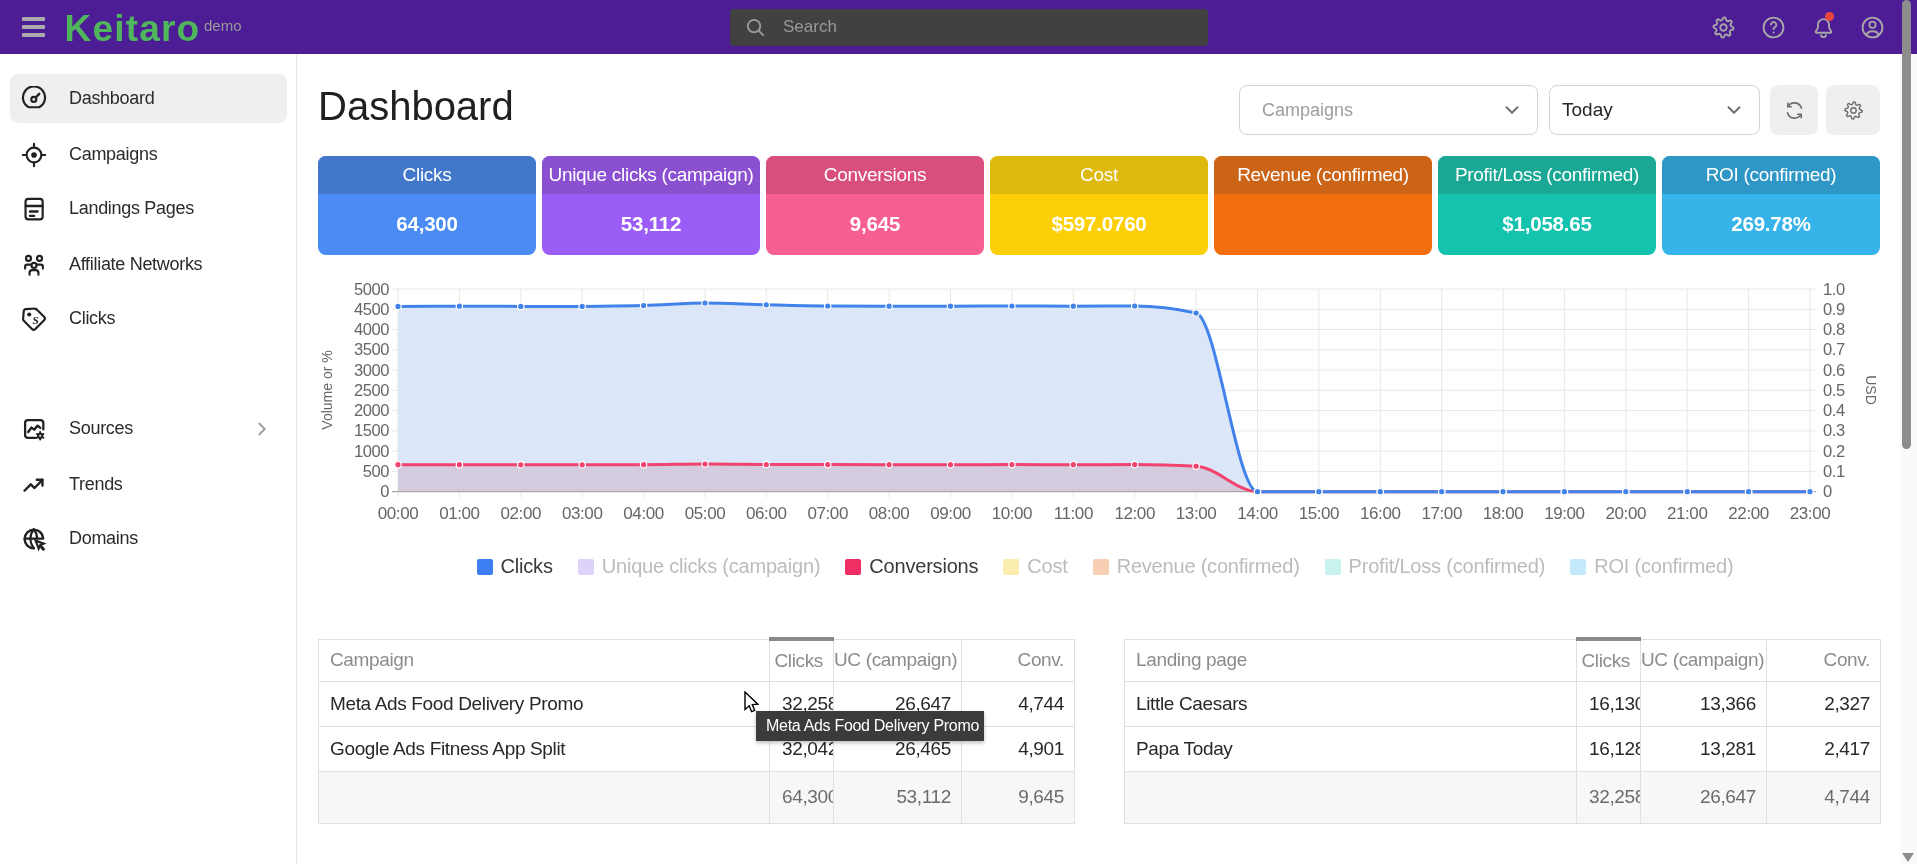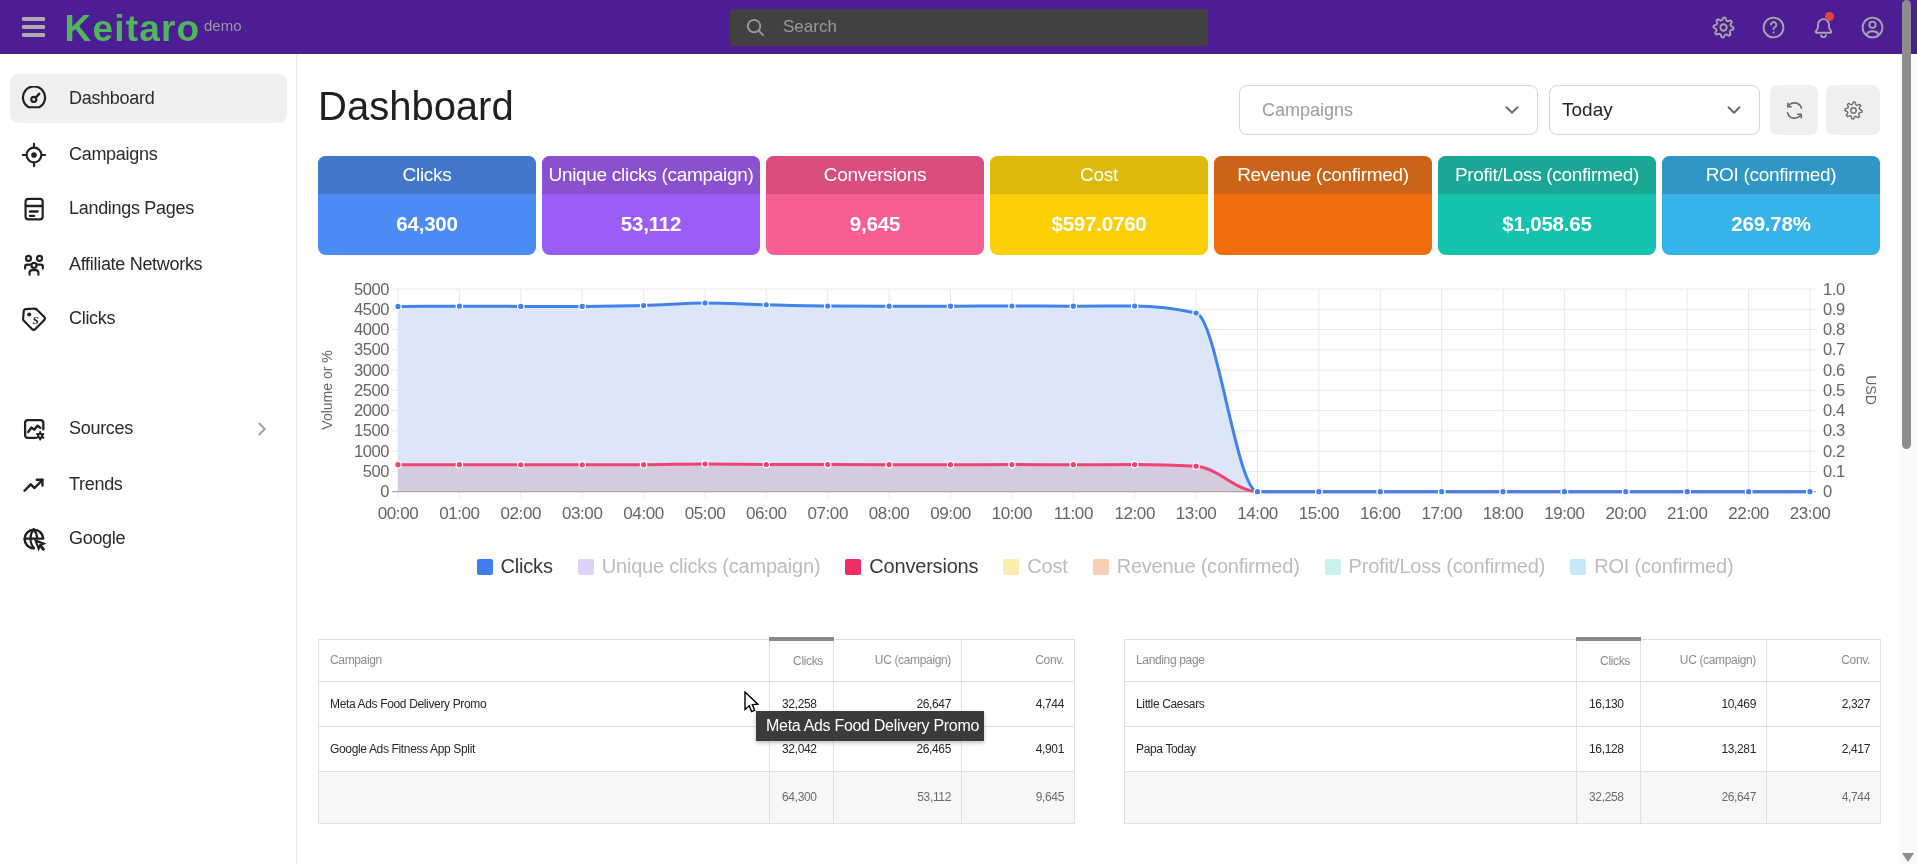--- a/index.html
+++ b/index.html
@@ -22,21 +22,21 @@
 .sel .tx{margin-left:22px;font-size:18px}
 .sel .cv{position:absolute;right:14px;top:13px}
 .btn{position:absolute;top:85px;height:50px;background:#efefef;border-radius:8px;display:flex;align-items:center;justify-content:center}
 .card{position:absolute;top:156px;height:99px;border-radius:8px;overflow:hidden;color:#fff;text-align:center}
 .cardhdr{height:38px;line-height:38px;font-size:19px;letter-spacing:-0.3px}
 .cardval{height:61px;line-height:59px;font-size:20.5px;font-weight:bold;letter-spacing:-0.2px}
 .legend{position:absolute;left:324px;top:555px;width:1562px;display:flex;justify-content:center;align-items:center}
 .lgi{display:inline-flex;align-items:center;margin:0 12.5px;font-size:20px;letter-spacing:-0.2px}
 .lgbox{width:16px;height:16px;border-radius:2px;margin-right:8px;display:inline-block;flex:none}
 .tblwrap{position:absolute;top:637px}
-.tbl{border-collapse:collapse;table-layout:fixed;font-size:12px;letter-spacing:-0.35px}
+.tbl{border-collapse:collapse;table-layout:fixed;font-size:19px;letter-spacing:-0.35px}
 .tbl th,.tbl td{border:1px solid #e0e0e0;overflow:hidden;white-space:nowrap}
 .thr th{height:42px;color:#8c8c8c;font-weight:normal}
 .thr .sorted{border-top:4px solid #8a8a8a}
 .tdr td{height:45px;color:#282828}
 .tfr td{height:52px;background:#f7f7f7;color:#6b6b6b}
 .tl{text-align:left;padding-left:11px}
 .tr{text-align:right;padding-right:10px}
 .tnum{text-align:left;padding-left:12px}
 .tooltip{position:absolute;left:756px;top:711px;width:228px;height:30px;background:#3b3b3b;color:#fff;font-size:16px;letter-spacing:-0.3px;line-height:30px;padding-left:10px;z-index:9;box-shadow:0 2px 4px rgba(0,0,0,.25)}
 .scrolltrack{position:absolute;right:0;top:54px;width:17px;height:810px;background:#fafafa}
@@ -160,21 +160,21 @@
     </div>
 <div class="sbitem" style="top:460px">
       <span class="sbic">
         <svg width="26" height="26" viewBox="0 0 24 24" fill="none" stroke="#212121" stroke-width="2" stroke-linecap="round" stroke-linejoin="round">
           <path d="M20.5 11.3a8.6 8.6 0 1 0-8.7 9.3" stroke-width="2.2"></path>
           <path d="M3.3 11.6h17M11.8 3a13.5 13.5 0 0 0-3.1 8.6 13.5 13.5 0 0 0 3.3 8.9M11.8 3a13.5 13.5 0 0 1 3.1 8.6"></path>
           <path d="M13.5 13.5l7.4 2.8-3.2 1.4-1.4 3.2z" stroke-width="2" stroke-linejoin="miter"></path>
           <path d="M18.9 19.4l1.8 2" stroke-width="2.8"></path>
         </svg>
       </span>
-      <span class="sbtx">Google</span>
+      <span class="sbtx">Domains</span>
     </div>
 </div>
 <div class="h1">Dashboard</div>
 <div class="sel" style="left:1239px;width:299px">
     <span class="tx" style="color:#9d9d9d">Campaigns</span>
     <span class="cv"><svg width="22" height="22" viewBox="0 0 24 24" fill="none" stroke="#6f6f6f" stroke-width="2.2" stroke-linecap="round" stroke-linejoin="round">
         <path d="M6 9l6 6 6-6"></path>
       </svg></span>
   </div>
 <div class="sel" style="left:1549px;width:211px">
@@ -438,21 +438,21 @@
 <tbody>
         <tr class="thr">
           <th class="tl">Landing page</th>
           <th class="tr sorted">Clicks</th>
           <th class="tr">UC (campaign)</th>
           <th class="tr">Conv.</th>
         </tr>
 <tr class="tdr">
           <td class="tl">Little Caesars</td>
           <td class="tnum clip">16,130</td>
-          <td class="tr">10,469</td>
+          <td class="tr">13,366</td>
           <td class="tr">2,327</td>
         </tr>
 <tr class="tdr">
           <td class="tl">Papa Today</td>
           <td class="tnum clip">16,128</td>
           <td class="tr">13,281</td>
           <td class="tr">2,417</td>
         </tr>
 <tr class="tfr">
           <td class="tl"></td>

